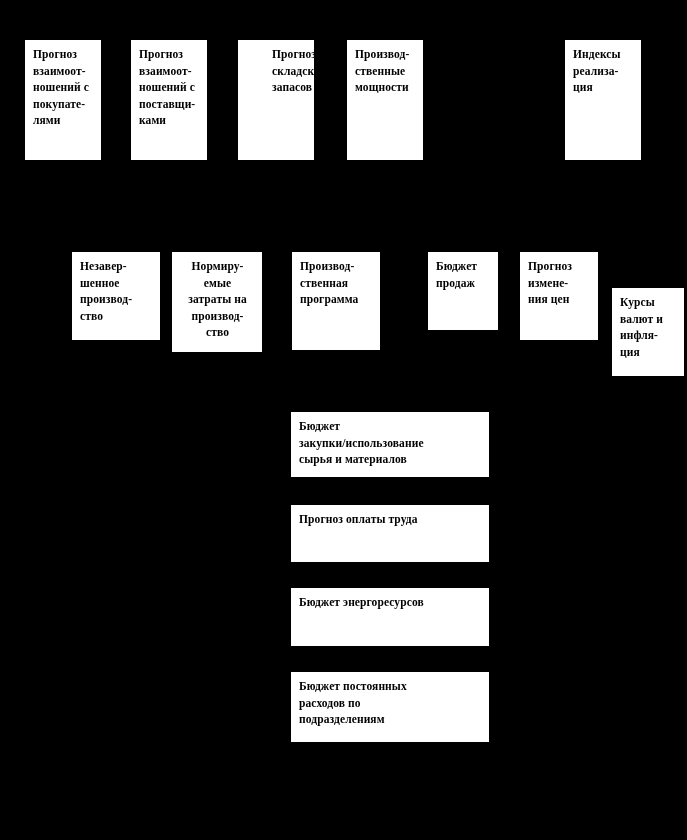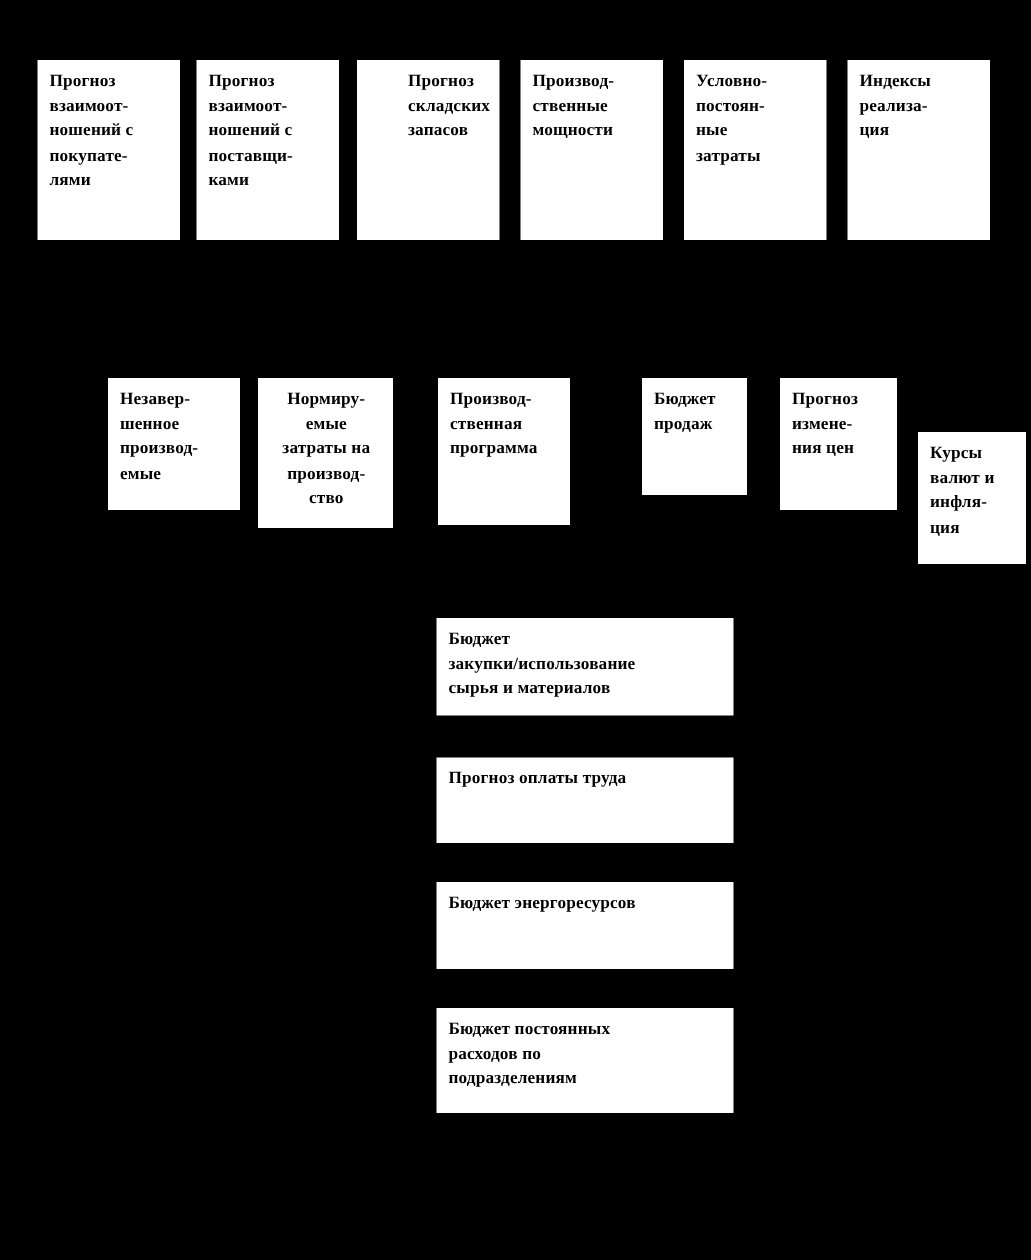--- a/index.html
+++ b/index.html
@@ -32,21 +32,21 @@
     line-height: 16.5px;
     letter-spacing: 0.1px;
     overflow: hidden;
     -webkit-font-smoothing: none;
   }
   .node .label {
     display: block;
     white-space: pre-line;
   }
   
-  .r1 { top: 40px; width: 95px; height: 120px; }
+  .r1 { top: 40px; width: 76px; height: 120px; }
   .r1.c1 { left: 25px; }
   .r1.c2 { left: 131px; }
   .r1.c3 { left: 238px; padding-left: 34px; }
   .r1.c4 { left: 347px; }
   .r1.c5 { left: 456px; }
   .r1.c6 { left: 565px; }
   
   .r2 { top: 252px; }
   .r2.c1 { left: 72px;  width: 88px; height: 88px; }
   .r2.c2 { left: 172px; width: 90px; height: 100px; text-align: center; }
@@ -81,37 +81,31 @@
   <div class="node r1 c3">
     <span class="label">Прогноз
 складских
 запасов</span>
   </div>
   <div class="node r1 c4">
     <span class="label">Производ-
 ственные
 мощности</span>
   </div>
-  <div class="node r1 c5">
-    <span class="label">Условно-
-постоян-
-ные
-затраты</span>
-  </div>
   <div class="node r1 c6">
     <span class="label">Индексы
 реализа-
 ция</span>
   </div>
 
   <div class="node r2 c1">
     <span class="label">Незавер-
 шенное
 производ-
-емые</span>
+ство</span>
   </div>
   <div class="node r2 c2">
     <span class="label">Нормиру-
 емые
 затраты на
 производ-
 ство</span>
   </div>
   <div class="node r2 c3">
     <span class="label">Производ-

